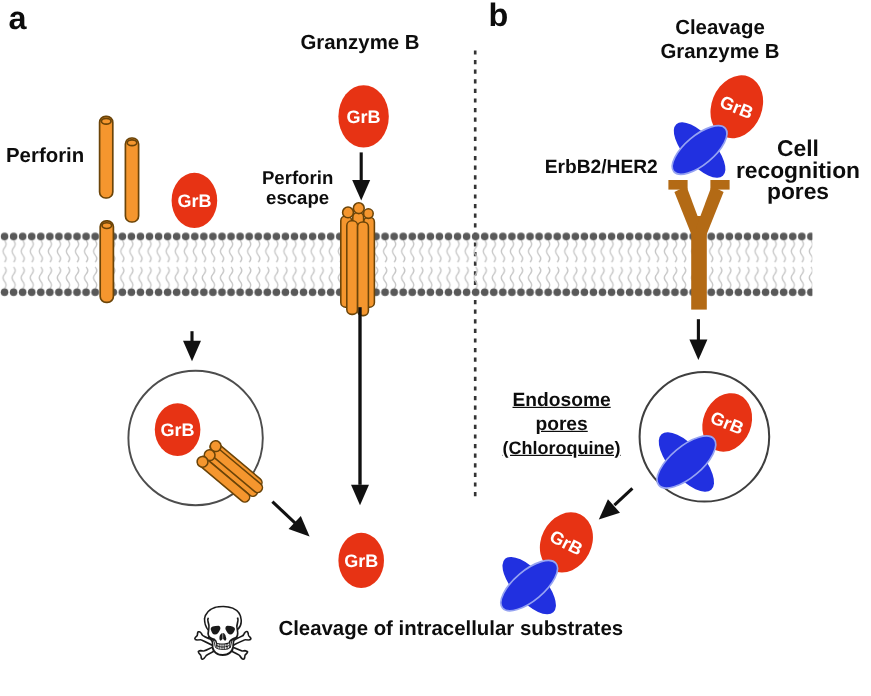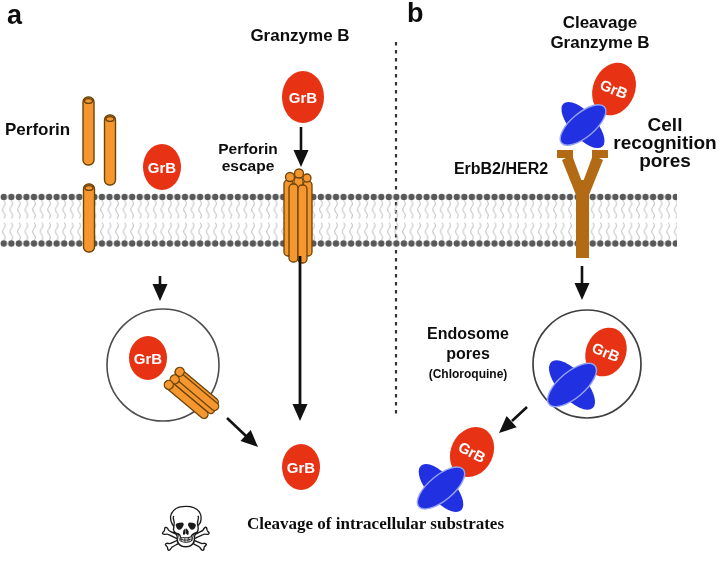--- a/index.html
+++ b/index.html
@@ -10,24 +10,24 @@
   .canvas svg{position:absolute;left:0;top:0;}
   .label{position:absolute;font-weight:bold;color:#0d0d0d;line-height:1.15;}
   .panel-letter{font-size:27px;line-height:1;}
   .lbl-a{left:7px;top:2px;}
   .lbl-b{left:407px;top:0px;}
   .lbl-granzymeA{left:230px;top:26px;width:140px;text-align:center;font-size:17px;}
   .lbl-perforin{left:5px;top:120px;font-size:17px;}
   .lbl-pores{left:202px;top:141px;width:92px;text-align:center;font-size:15.5px;line-height:16.5px;}
   .lbl-targeted{left:529px;top:13px;width:142px;text-align:center;font-size:17px;line-height:20px;}
   .lbl-recognition{left:604px;top:116px;width:122px;text-align:center;font-size:19px;line-height:18px;}
-  .lbl-erbb2{left:443px;top:159px;width:116px;text-align:center;font-size:16px;line-height:19px;}
-  .lbl-endosome{left:412px;top:324px;width:112px;text-align:center;font-size:16px;line-height:20px;}
-  .lbl-endosome .paren{font-size:12px;}
-  .lbl-footer{left:202px;top:512px;width:302px;text-align:right;font-size:17px;line-height:23px;font-family:Liberation Serif, serif;}
+  .lbl-erbb2{left:443px;top:130px;width:116px;text-align:center;font-size:16px;line-height:19px;}
+  .lbl-endosome{left:412px;top:324px;width:112px;text-align:center;font-size:16px;line-height:20px;text-decoration:underline;}
+  .lbl-endosome .paren{font-size:15px;}
+  .lbl-footer{left:232px;top:512px;width:302px;text-align:left;font-size:17px;line-height:23px;}
   .skull{position:absolute;left:158px;top:499px;font-size:62px;line-height:1;color:#1a1a1a;font-weight:normal;}
   .grb-text{font-weight:bold;font-size:15px;fill:#ffffff;font-family:"Liberation Sans",sans-serif;}
 </style>
 </head>
 <body>
 
 <div class="canvas">
 
   <svg width="726" height="580" viewBox="0 0 726 580">
     <defs>

